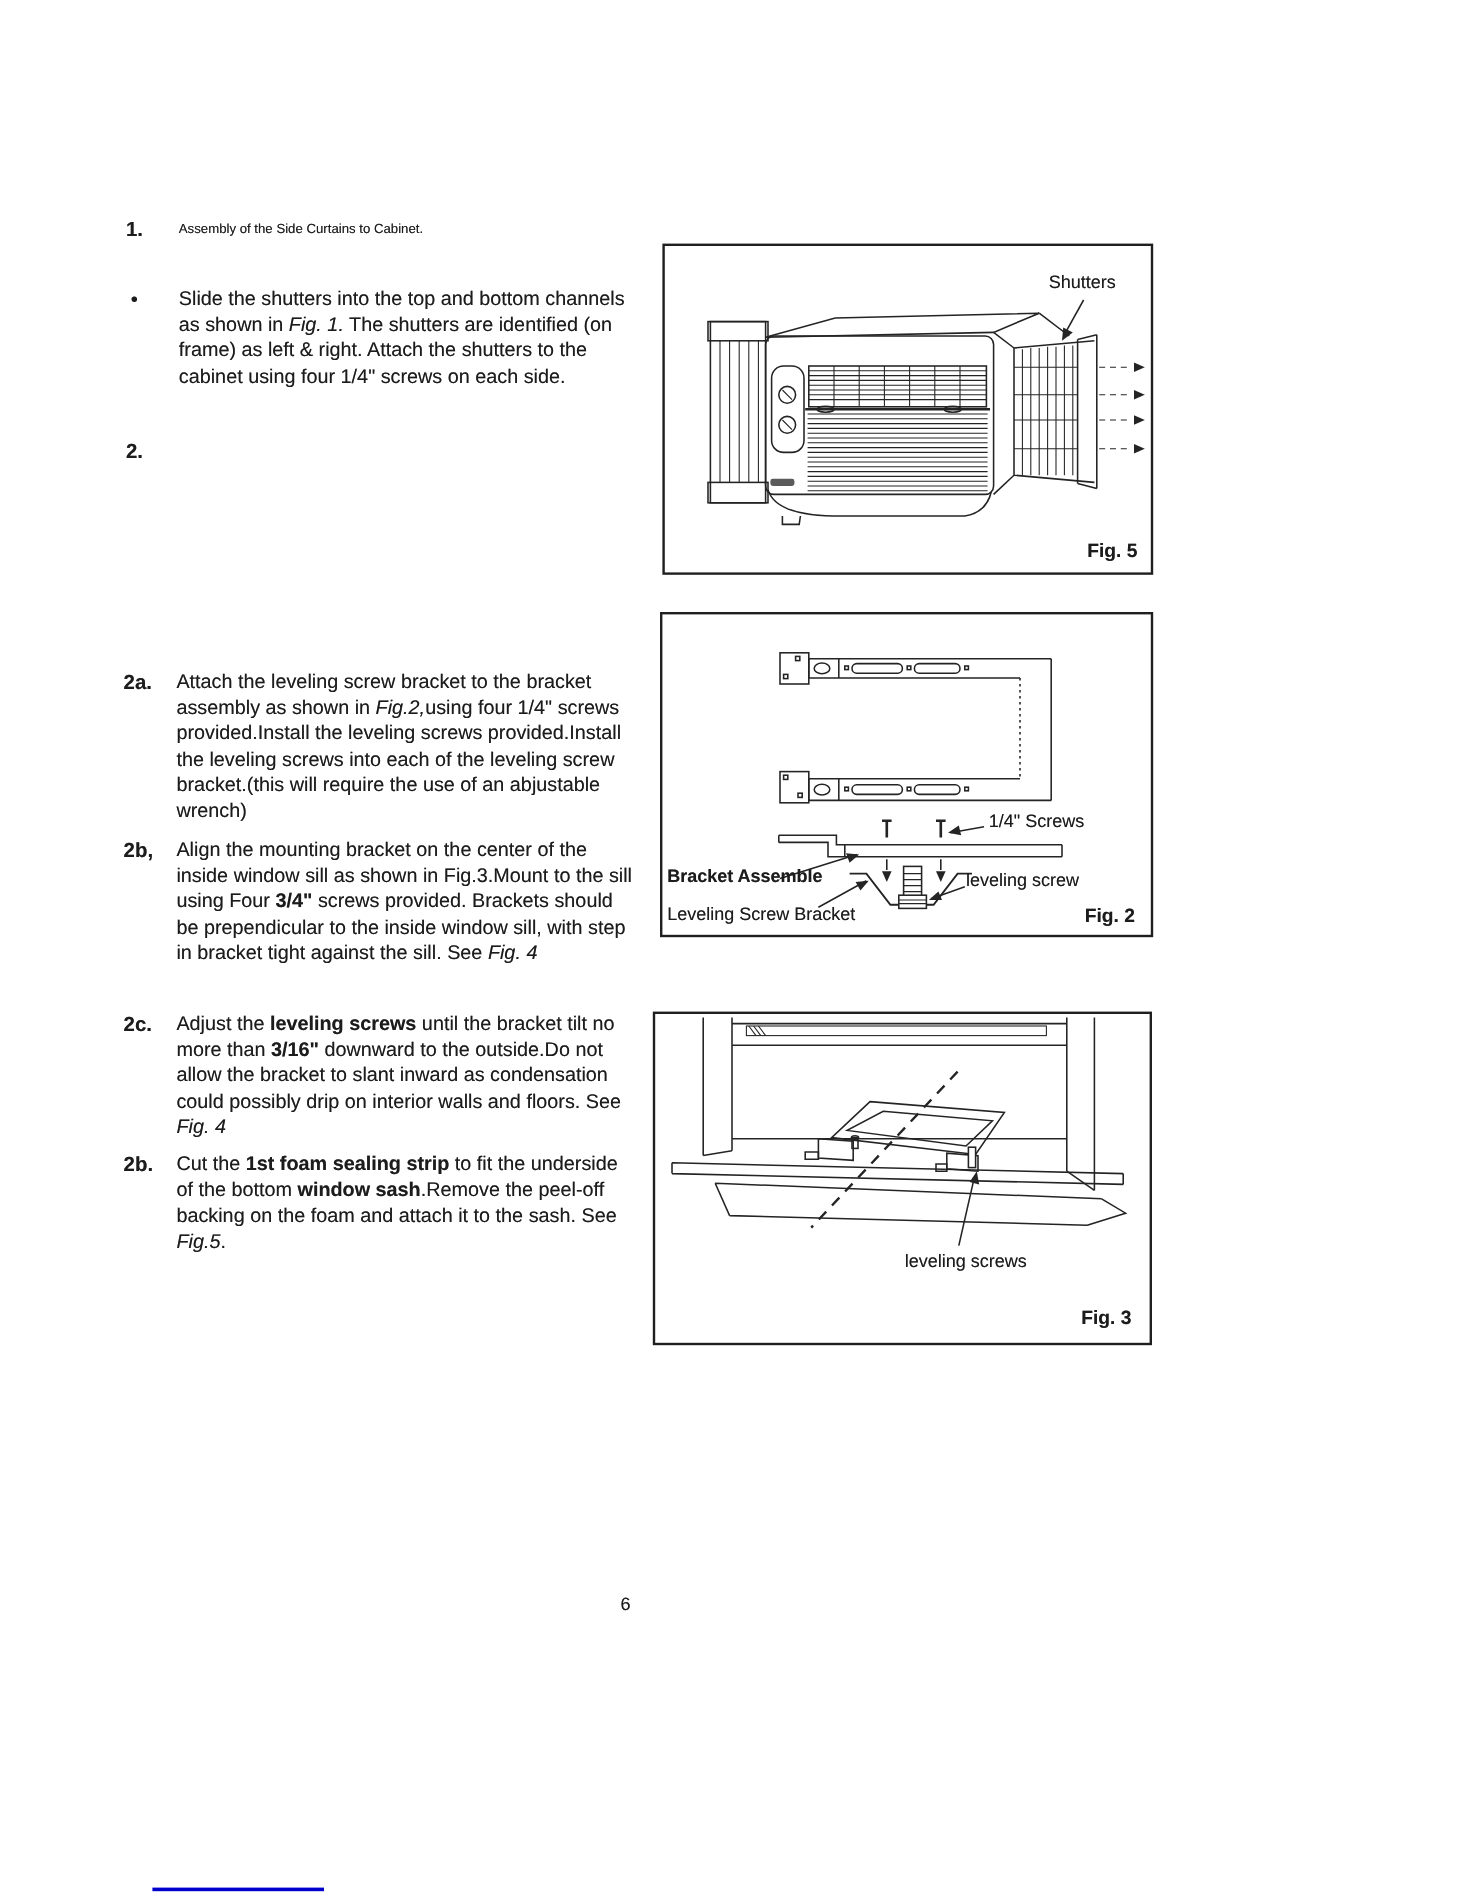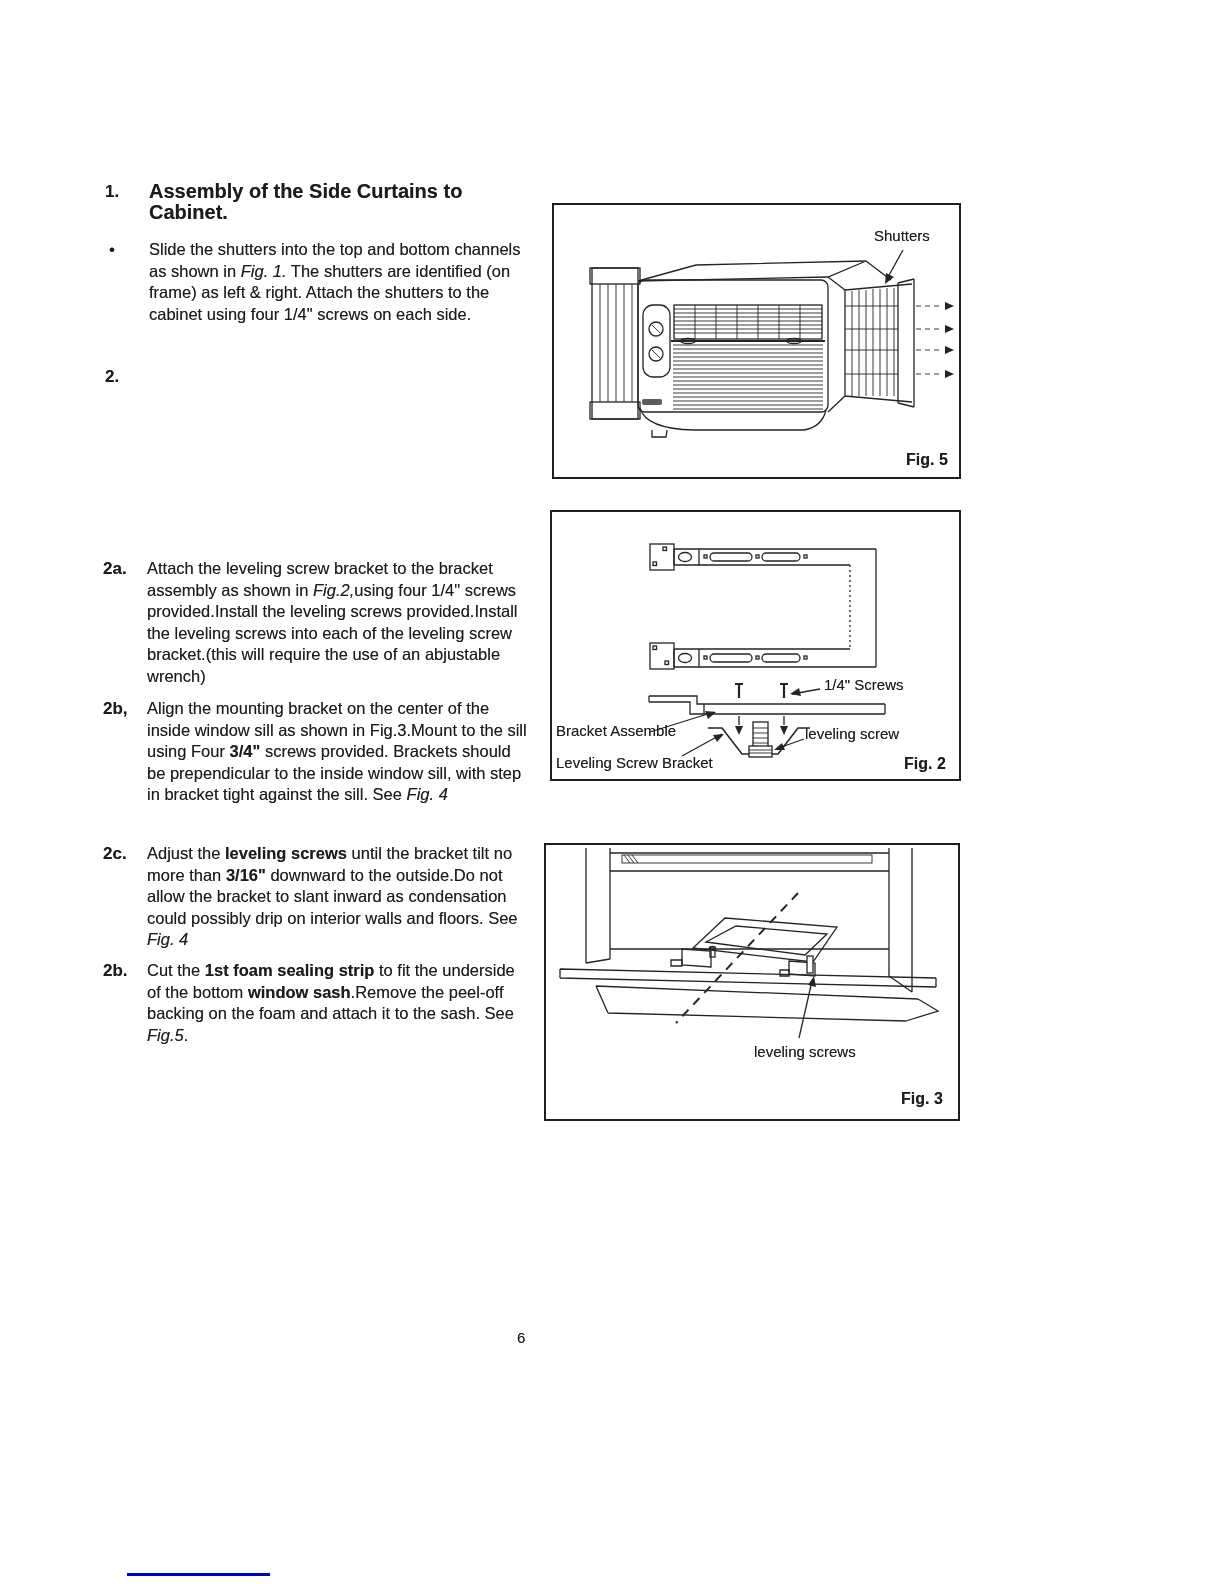--- a/index.html
+++ b/index.html
@@ -2,21 +2,21 @@
 <html><head>
 <meta charset="utf-8">
 <style>
   html,body{margin:0;padding:0;background:#fff;}
   .page{position:relative;width:1224px;height:1584px;background:#ffffff;overflow:hidden;
         font-family:"Liberation Sans",sans-serif;color:#1c1c1c;
         text-shadow:0 0 .5px rgba(0,0,0,.5);}
   .titem{position:absolute;display:flex;align-items:flex-start;}
   .num{flex:none;width:44px;font-weight:bold;font-size:17px;line-height:21.5px;}
   .num.plain{font-weight:normal;}
-  .heading{font-weight:bold;font-size:20px;line-height:21px;}
+  .heading{font-weight:normal;font-size:11px;line-height:21px;}
   .rich{font-size:16.5px;line-height:21.5px;}
   .figbox{position:absolute;border:2px solid #1f1f1f;background:#fff;}
   .figbox svg{position:absolute;left:0;top:0;}
   .figlabel{position:absolute;font-weight:bold;font-size:16px;}
   .ann{position:absolute;font-size:15px;white-space:nowrap;}
   .pagenum{position:absolute;font-size:15px;}
   .blueline{position:absolute;height:3px;}
   .draw{stroke:#242424;fill:none;stroke-width:1.3;}
   .thin{stroke-width:.9;}
   .thick{stroke-width:2.2;}
@@ -164,21 +164,21 @@
       <g class="solid">
         <polygon points="183,214 191,214 187,223"></polygon>
         <polygon points="228,214 236,214 232,223"></polygon>
         <polygon points="238,182 247,176 249,184"></polygon>
         <polygon points="164,200 156,207 153,199"></polygon>
         <polygon points="172,222 165,230 161,223"></polygon>
         <polygon points="222,238 230,231 233,238"></polygon>
       </g>
     </svg>
     <div class="ann" style="left:272px;top:164px;">1/4" Screws</div>
-    <div class="ann" style="left:4px;top:210px;">Bracket Assemble</div>
+    <div class="ann" style="left:4px;top:210px;font-weight:bold;">Bracket Assemble</div>
     <div class="ann" style="left:4px;top:242px;">Leveling Screw Bracket</div>
     <div class="ann" style="left:253px;top:213px;">leveling screw</div>
     <div class="figlabel" style="left:352px;top:243px;">Fig. 2</div>
   </div>
 
   <div class="figbox" style="left:544px;top:843px;width:412px;height:274px;">
     <svg viewBox="0 0 412 274" width="412" height="274">
       <g class="draw">
 
         <path d="M40 3 V118 M64 3 V114 M40 118 L64 114"></path>

